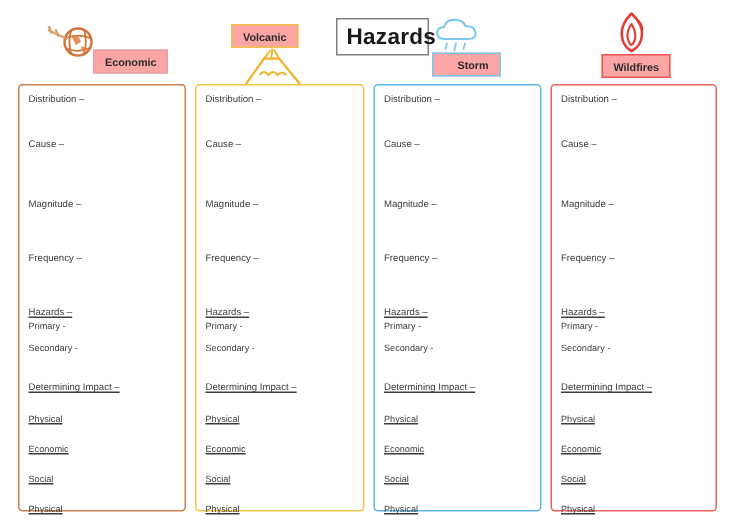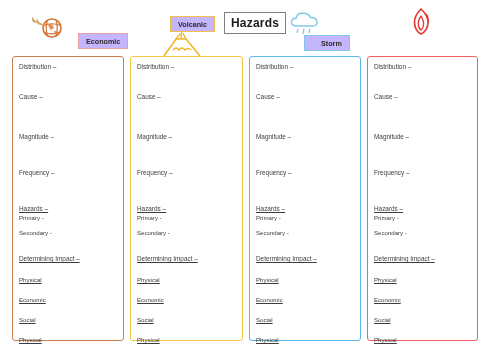--- a/index.html
+++ b/index.html
@@ -19,47 +19,46 @@
   
   .title-box {
     position: absolute;
     left: 224px;
     top: 12px;
     width: 48px;
     padding: 3px 6px;
     border: 1.4px solid #808080;
     background: #ffffff;
     text-align: center;
-    font-size: 12px;
+    font-size: 15px;
     font-weight: bold;
     color: #1a1a1a;
     letter-spacing: .2px;
   }
 
   
   .col-head {
     position: absolute;
     top: 8px;
     height: 48px;
   }
   .icon-wrap {
     position: absolute;
     width: 34px;
     height: 30px;
   }
   .name-chip {
     position: absolute;
     padding: 2.5px 7px;
-    background: #c4b5fd;
+    background: #fca5a5;
     font-size: 7.2px;
     font-weight: bold;
     white-space: nowrap;
     text-align: center;
     color: #2b2b2b;
-    margin-left: 16px;
   }
 
   
   .chip-seismic   { border: 1.2px solid #e8a0a6; }
   .chip-volcanic  { border: 1.2px solid #f2c14a; }
   .chip-storm     { border: 1.2px solid #7cc7ea; padding-left: 16px; }
   .chip-wildfires { border: 1.2px solid #ef5350; }
 
   
   .panel {
@@ -156,20 +155,21 @@
 </div>
 
 <div class="col-head" style="left:367px; width:111px;">
   <span class="icon-wrap" style="left:39px; top:0px; width:30px; height:30px;">
     <svg width="30" height="30" viewBox="0 0 30 30">
       <path d="M15 1 Q8 8 8.5 15 Q9 23 15 26 Q21.5 23 22 15 Q22.5 8 15 1 Z" fill="none" stroke="#e53935" stroke-width="1.7" stroke-linejoin="round"></path>
       <path d="M15 8 Q11.5 13 12.5 17.5 Q13.5 21.5 15 22 Q17 20.5 17.5 17 Q18 13 15 8 Z" fill="none" stroke="#e53935" stroke-width="1.4" stroke-linejoin="round"></path>
       <path d="M20 6 Q23 10 22 14" fill="none" stroke="#e53935" stroke-width="1.3" stroke-linecap="round"></path>
     </svg>
   </span>
+  <span class="name-chip chip-wildfires" style="left:34px; top:28px;">Wildfires</span>
 </div>
 
 <div class="panel panel-seismic">
   <div class="panel-inner">
     <div class="fld p-distribution">Distribution –</div>
     <div class="fld p-cause">Cause –</div>
     <div class="fld p-magnitude">Magnitude –</div>
     <div class="fld p-frequency">Frequency –</div>
     <div class="fld u p-hazards">Hazards –</div>
     <div class="fld sub p-primary">Primary -</div>

